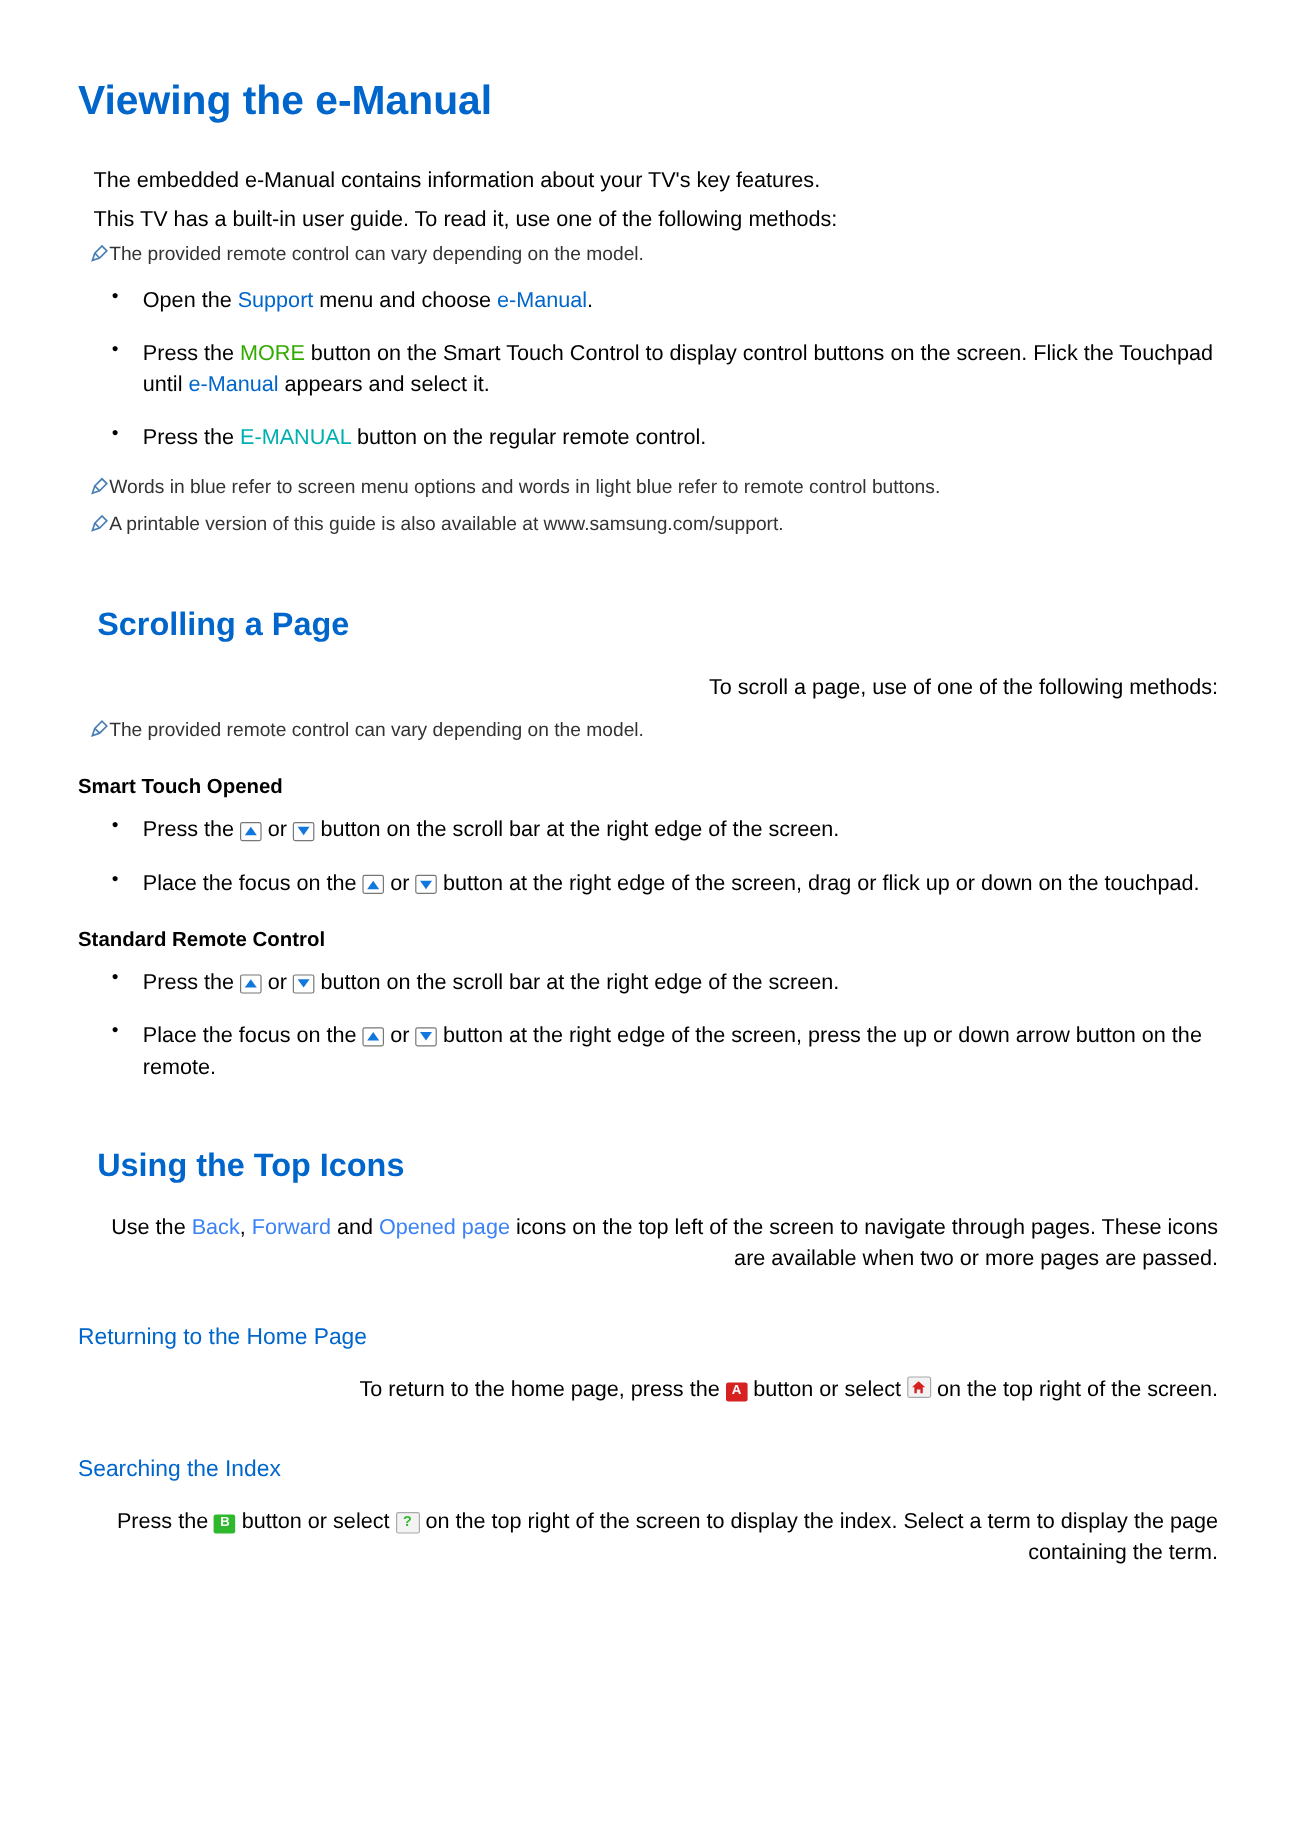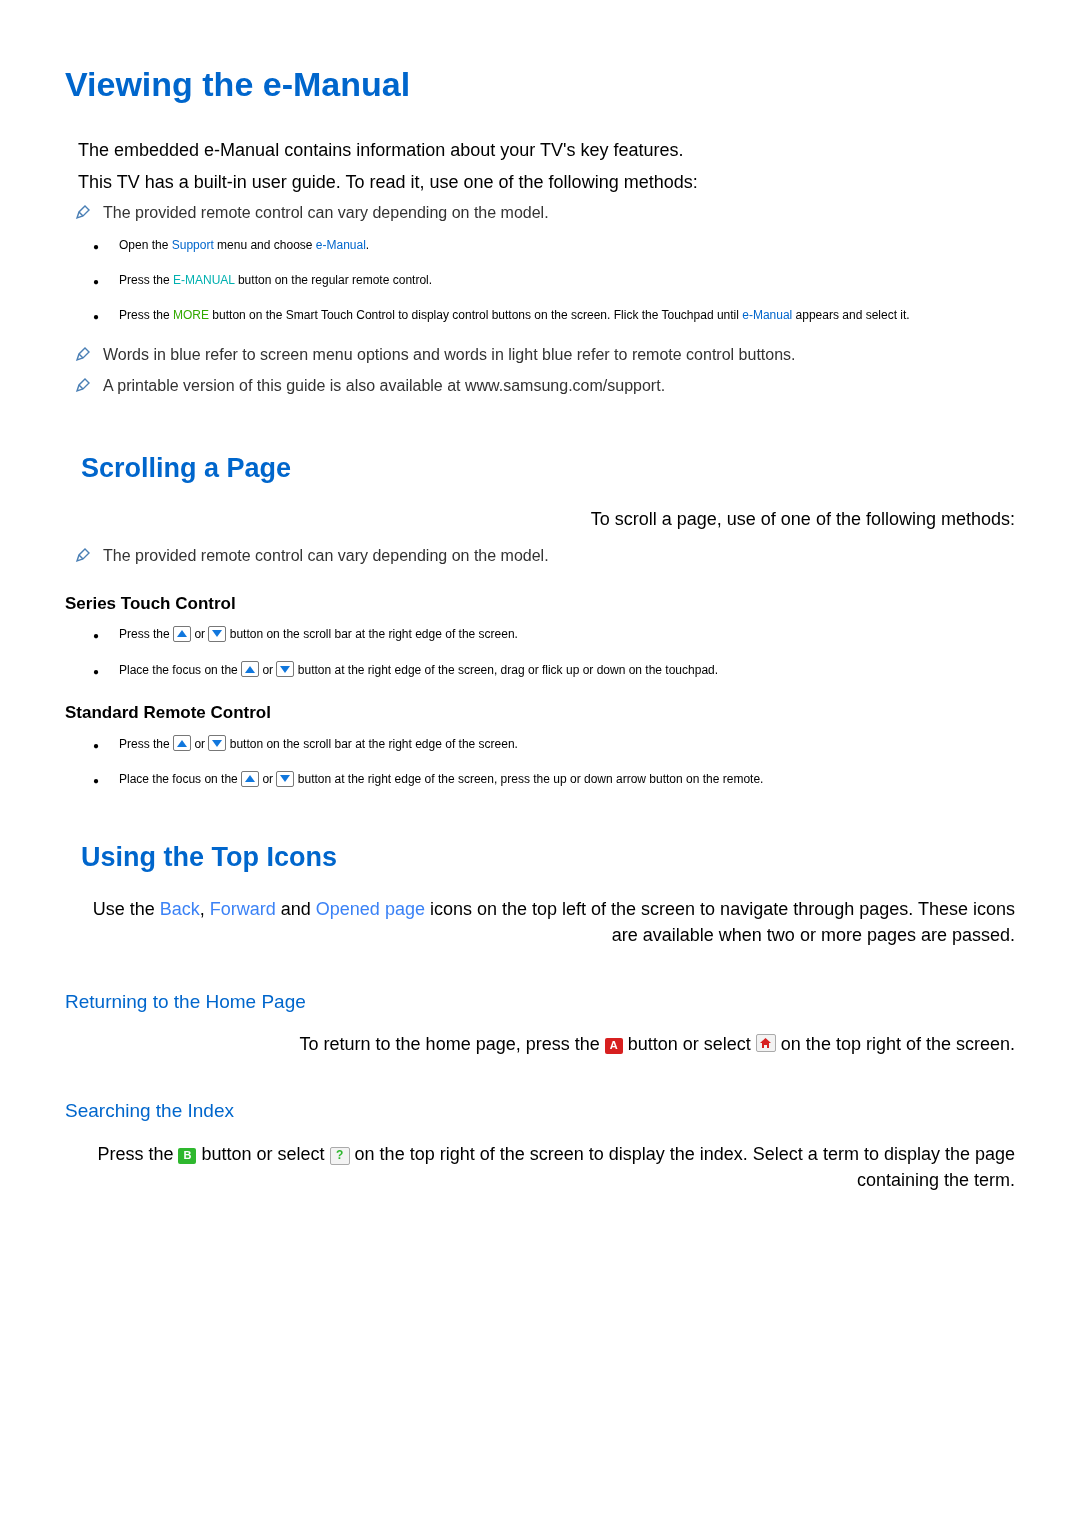--- a/index.html
+++ b/index.html
@@ -40,39 +40,39 @@
     text-align: right;
   }
   .sub-head {
     font-weight: bold;
     font-size: 17px;
     margin: 22px 0 10px 0;
   }
   .note {
     display: flex;
     align-items: flex-start;
-    gap: 12px;
+    gap: 0;
     margin: 6px 0 6px 10px;
     font-size: 16px;
     color: #333;
   }
   .pencil-icon {
     flex: 0 0 auto;
     margin-top: 2px;
   }
   ul.bullets {
     list-style: none;
     padding: 0;
     margin: 10px 0 10px 28px;
   }
   ul.bullets > li {
     position: relative;
     padding-left: 26px;
     margin: 0 0 18px 0;
-    font-size: 12px;
+    font-size: 18px;
   }
   ul.bullets > li::before {
     content: "●";
     position: absolute;
     left: 0;
     top: 3px;
     font-size: 10px;
   }
   .kw-blue { color: #0066cc; }
   .kw-teal { color: #00b0b0; }
@@ -179,24 +179,24 @@
       </svg>
   </span>
   <span>The provided remote control can vary depending on the model.</span>
 </div>
 
 <ul class="bullets">
   <li>
     <span>Open the </span><span class="kw-blue">Support</span><span> menu and choose </span><span class="kw-blue">e-Manual</span><span>.</span>
   </li>
   <li>
+    <span>Press the </span><span class="kw-green">MORE</span><span> button on the Smart Touch Control to display control buttons on the screen. Flick the Touchpad until </span><span class="kw-blue">e-Manual</span><span> appears and select it.</span>
+  </li>
+  <li>
     <span>Press the </span><span class="kw-teal">E-MANUAL</span><span> button on the regular remote control.</span>
-  </li>
-  <li>
-    <span>Press the </span><span class="kw-green">MORE</span><span> button on the Smart Touch Control to display control buttons on the screen. Flick the Touchpad until </span><span class="kw-blue">e-Manual</span><span> appears and select it.</span>
   </li>
 </ul>
 
 <div class="note">
   <span class="pencil-icon">
     <svg width="16" height="16" viewBox="0 0 16 16">
         <path d="M2 14 L4 8 L10 2 L14 6 L8 12 L2 14 Z" fill="none" stroke="#4a7fb5" stroke-width="1.4"></path>
         <path d="M4 8 L8 12" stroke="#4a7fb5" stroke-width="1.4"></path>
       </svg>
   </span>
@@ -220,21 +220,21 @@
 <div class="note">
   <span class="pencil-icon">
     <svg width="16" height="16" viewBox="0 0 16 16">
         <path d="M2 14 L4 8 L10 2 L14 6 L8 12 L2 14 Z" fill="none" stroke="#4a7fb5" stroke-width="1.4"></path>
         <path d="M4 8 L8 12" stroke="#4a7fb5" stroke-width="1.4"></path>
       </svg>
   </span>
   <span>The provided remote control can vary depending on the model.</span>
 </div>
 
-<p class="sub-head">Series Touch Control</p>
+<p class="sub-head">Smart Touch Opened</p>
 
 <ul class="bullets">
   <li>
     <span>Press the </span>
     <span class="arrow-box">
         <span class="arrow-up-inner"></span>
       </span>
     <span> or </span>
     <span class="arrow-box">
         <span class="arrow-down-inner"></span>

